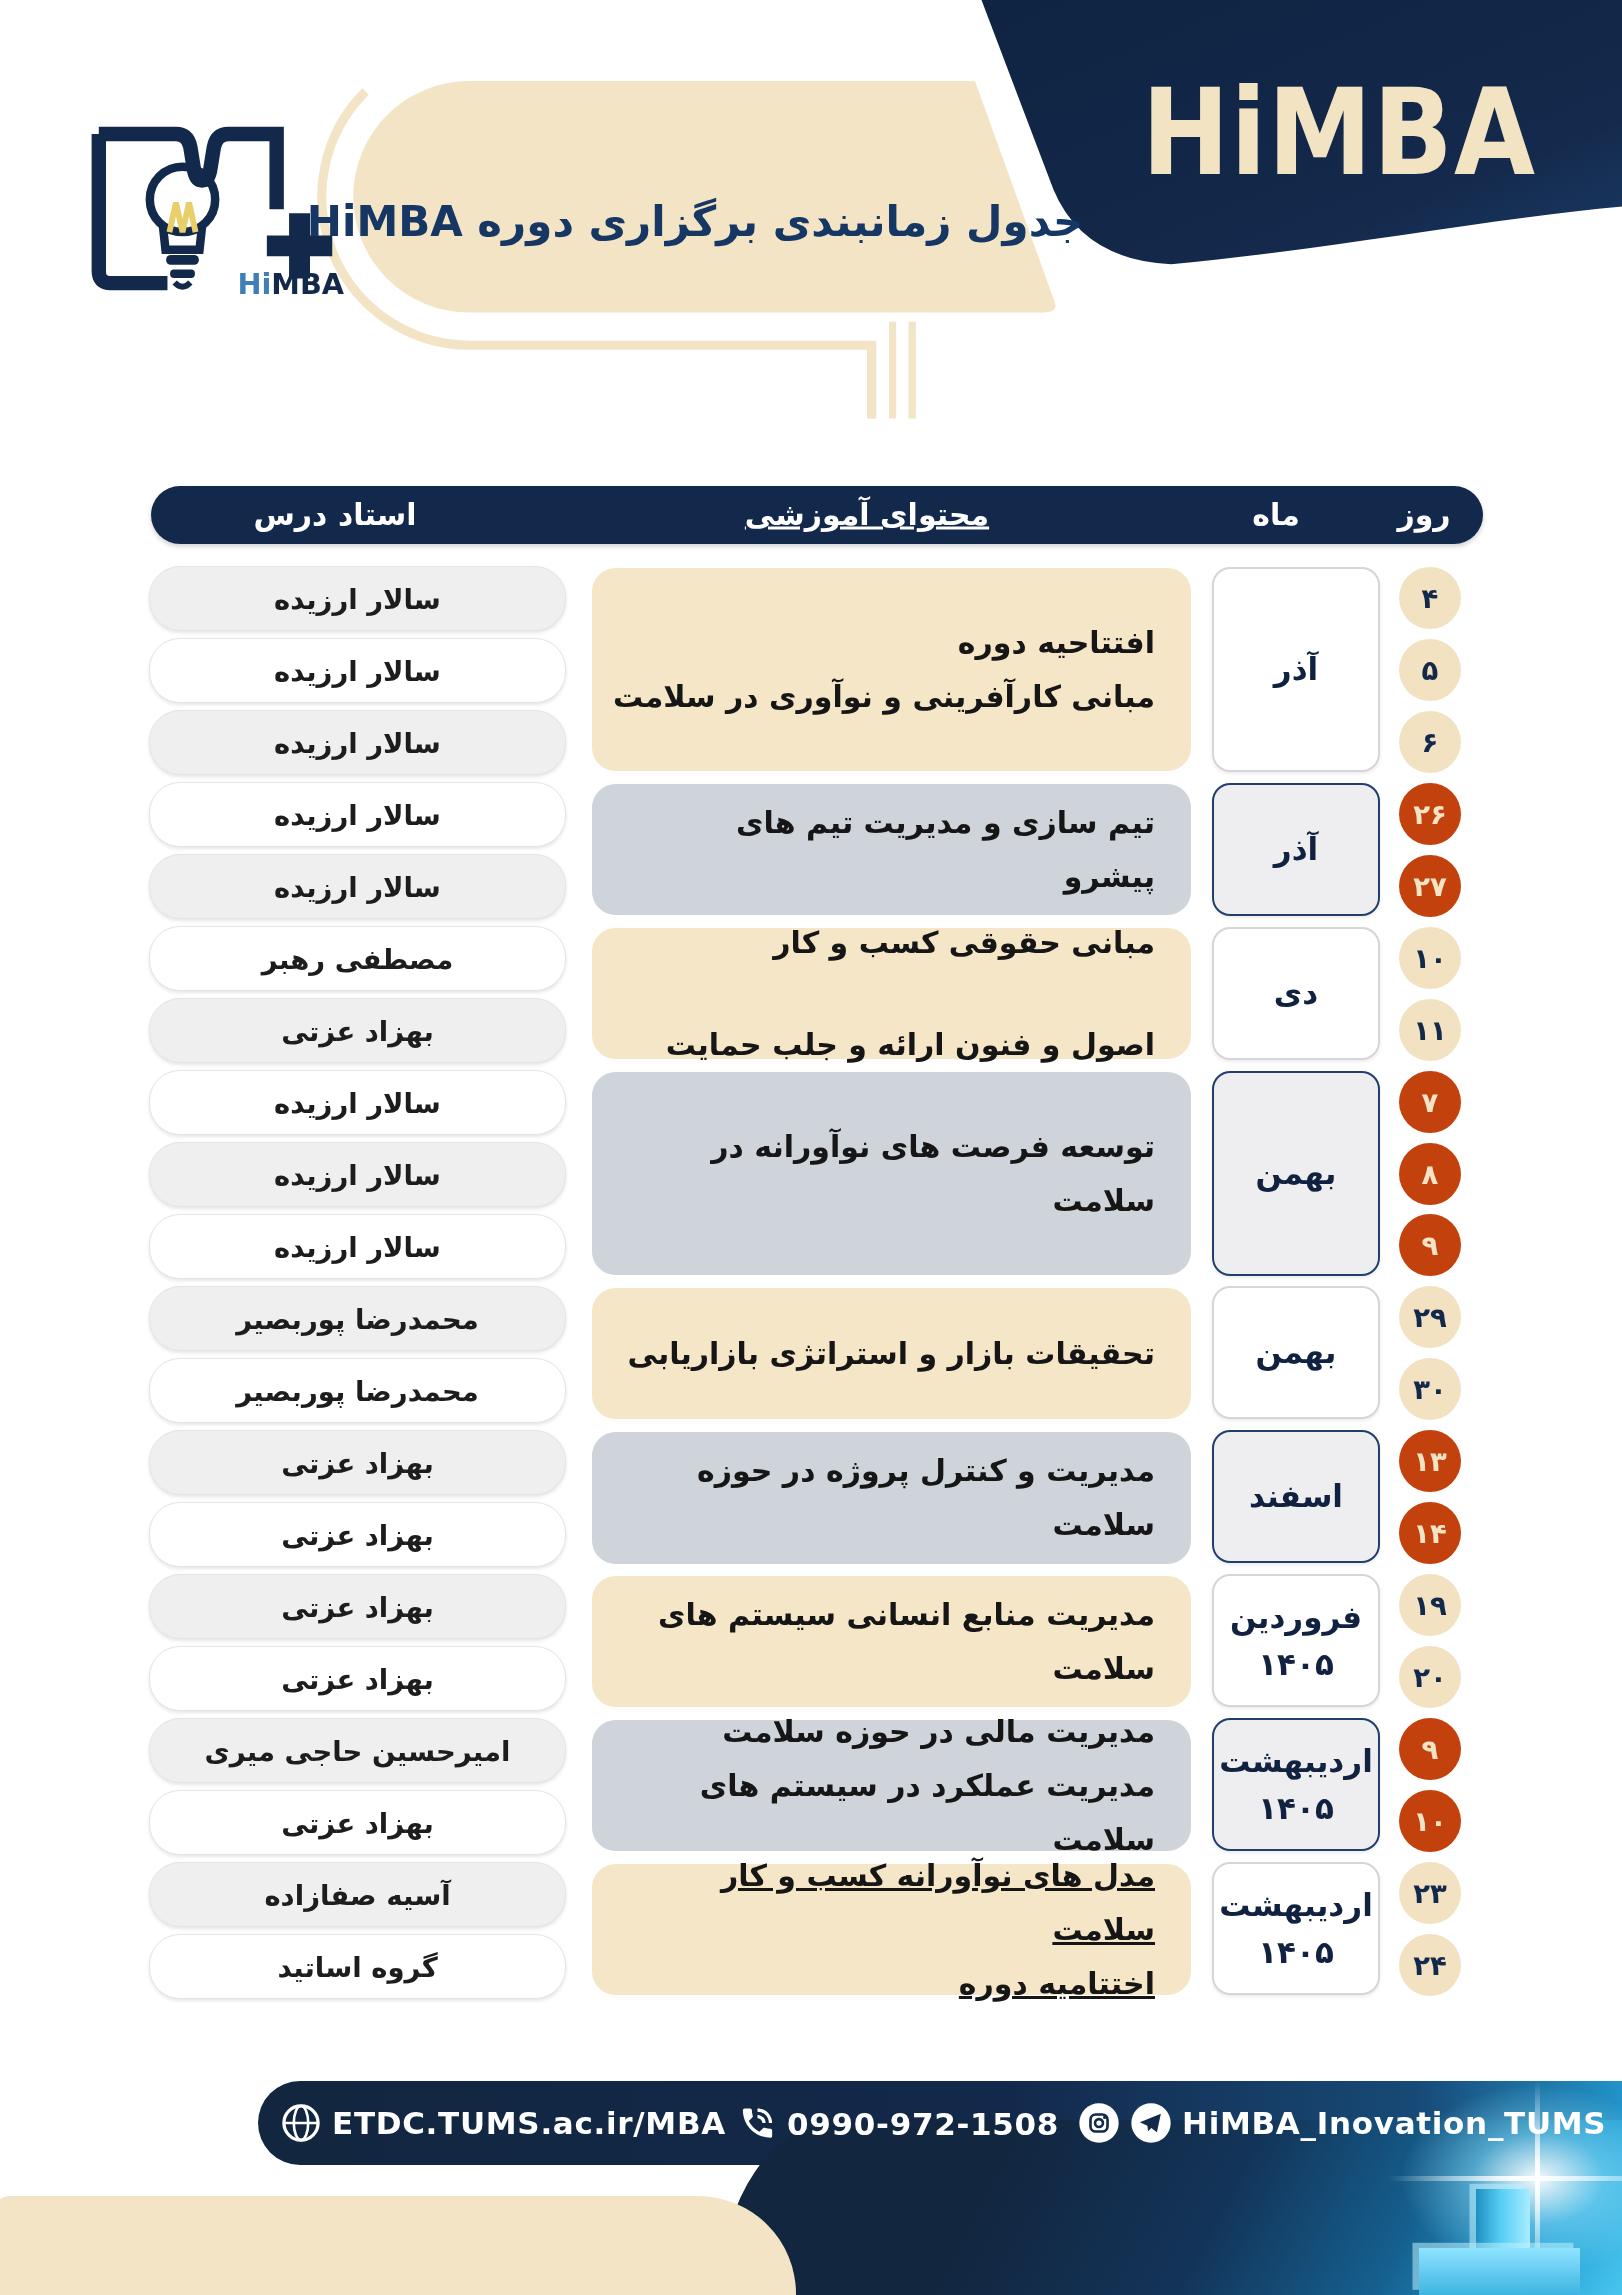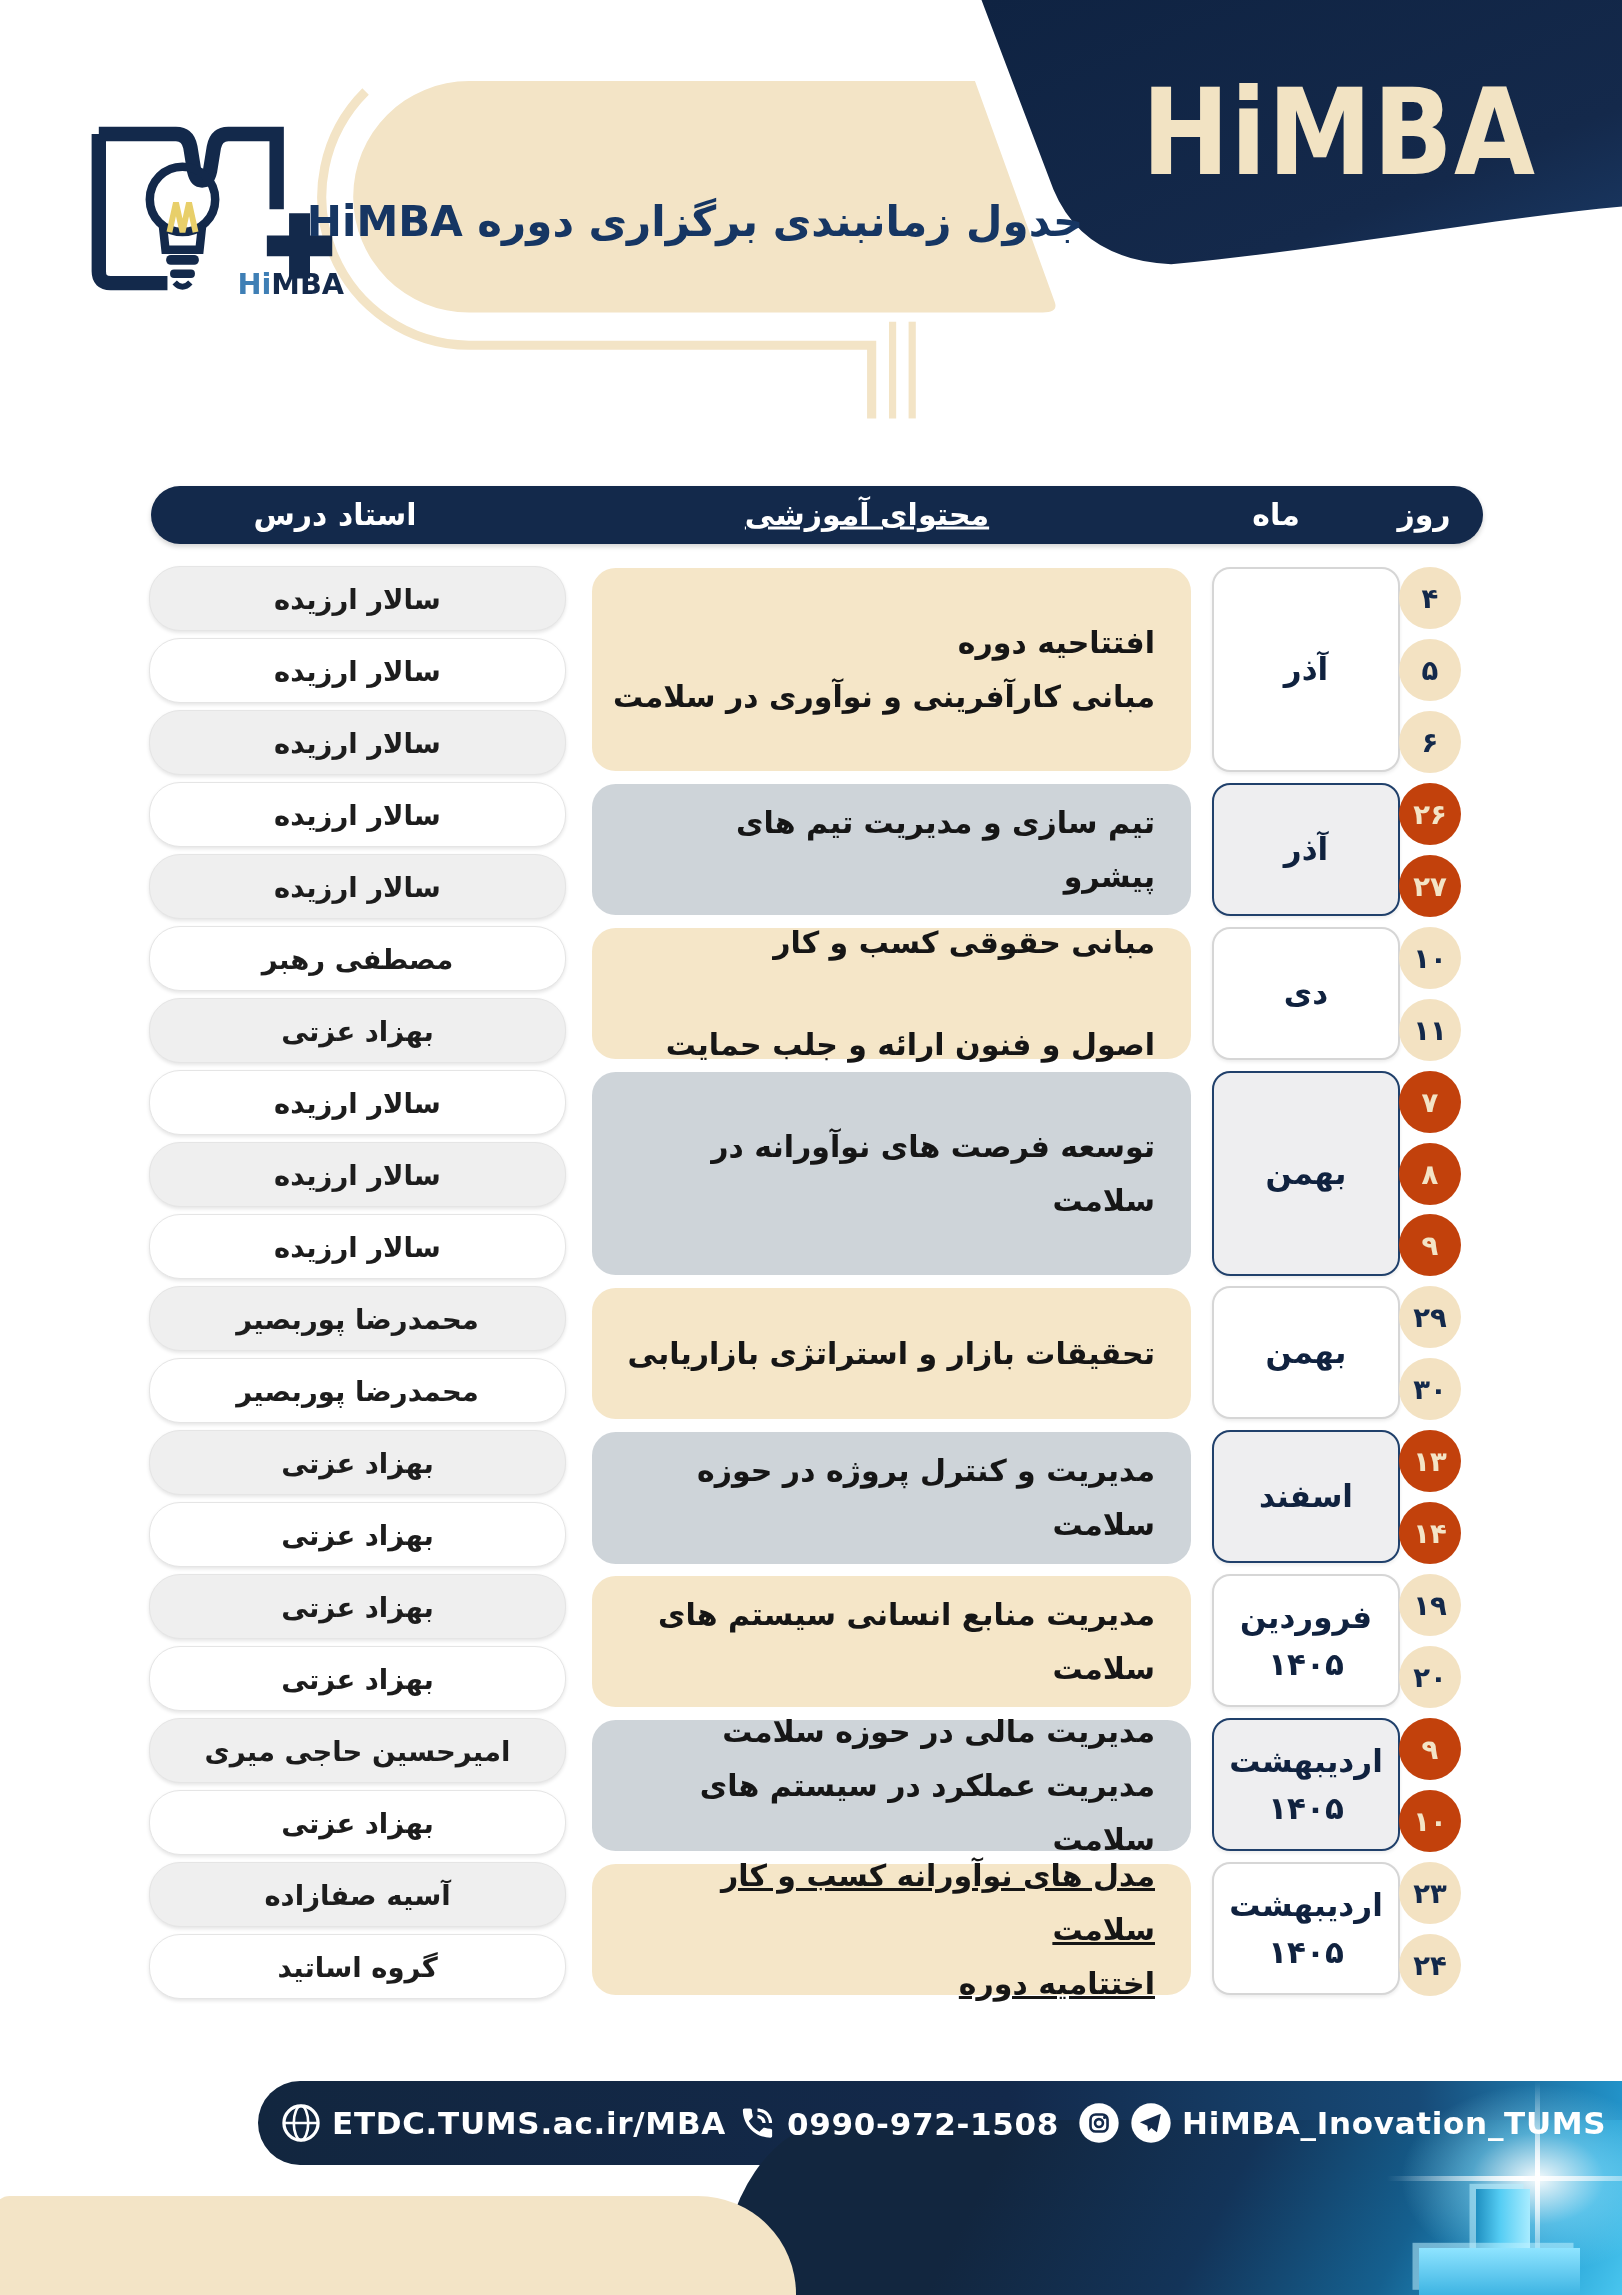--- a/index.html
+++ b/index.html
@@ -36,21 +36,21 @@
   .pill.white{background:#ffffff;}
   .content-block{
     position:absolute;left:592px;width:599px;border-radius:23.6px;
     display:flex;flex-direction:column;justify-content:center;
     direction:rtl;text-align:right;padding:0 36px 0 19.6px;box-sizing:border-box;
     font-size:30px;font-weight:bold;color:#161616;line-height:1.8;
   }
   .content-block.beige{background:#f5e6c8;}
   .content-block.gray{background:#ced4d9;padding-left:44px;}
   .month-box{
-    position:absolute;left:1212px;width:188px;border-radius:18.3px;
+    position:absolute;left:1212px;width:168px;border-radius:18.3px;
     display:flex;flex-direction:column;justify-content:center;align-items:center;
     direction:rtl;font-size:31px;font-weight:bold;color:#10223f;line-height:1.5;
     box-sizing:border-box;box-shadow:0 2px 3.9px rgba(0,0,0,.08);
   }
   .month-box.beige{background:#ffffff;border:2px solid #d6d6d6;}
   .month-box.gray{background:#eeeef0;border:2px solid #20406b;}
   .day-badge{
     position:absolute;left:1399px;width:62px;height:62px;border-radius:50%;
     display:flex;align-items:center;justify-content:center;
     font-size:27.5px;font-weight:bold;

